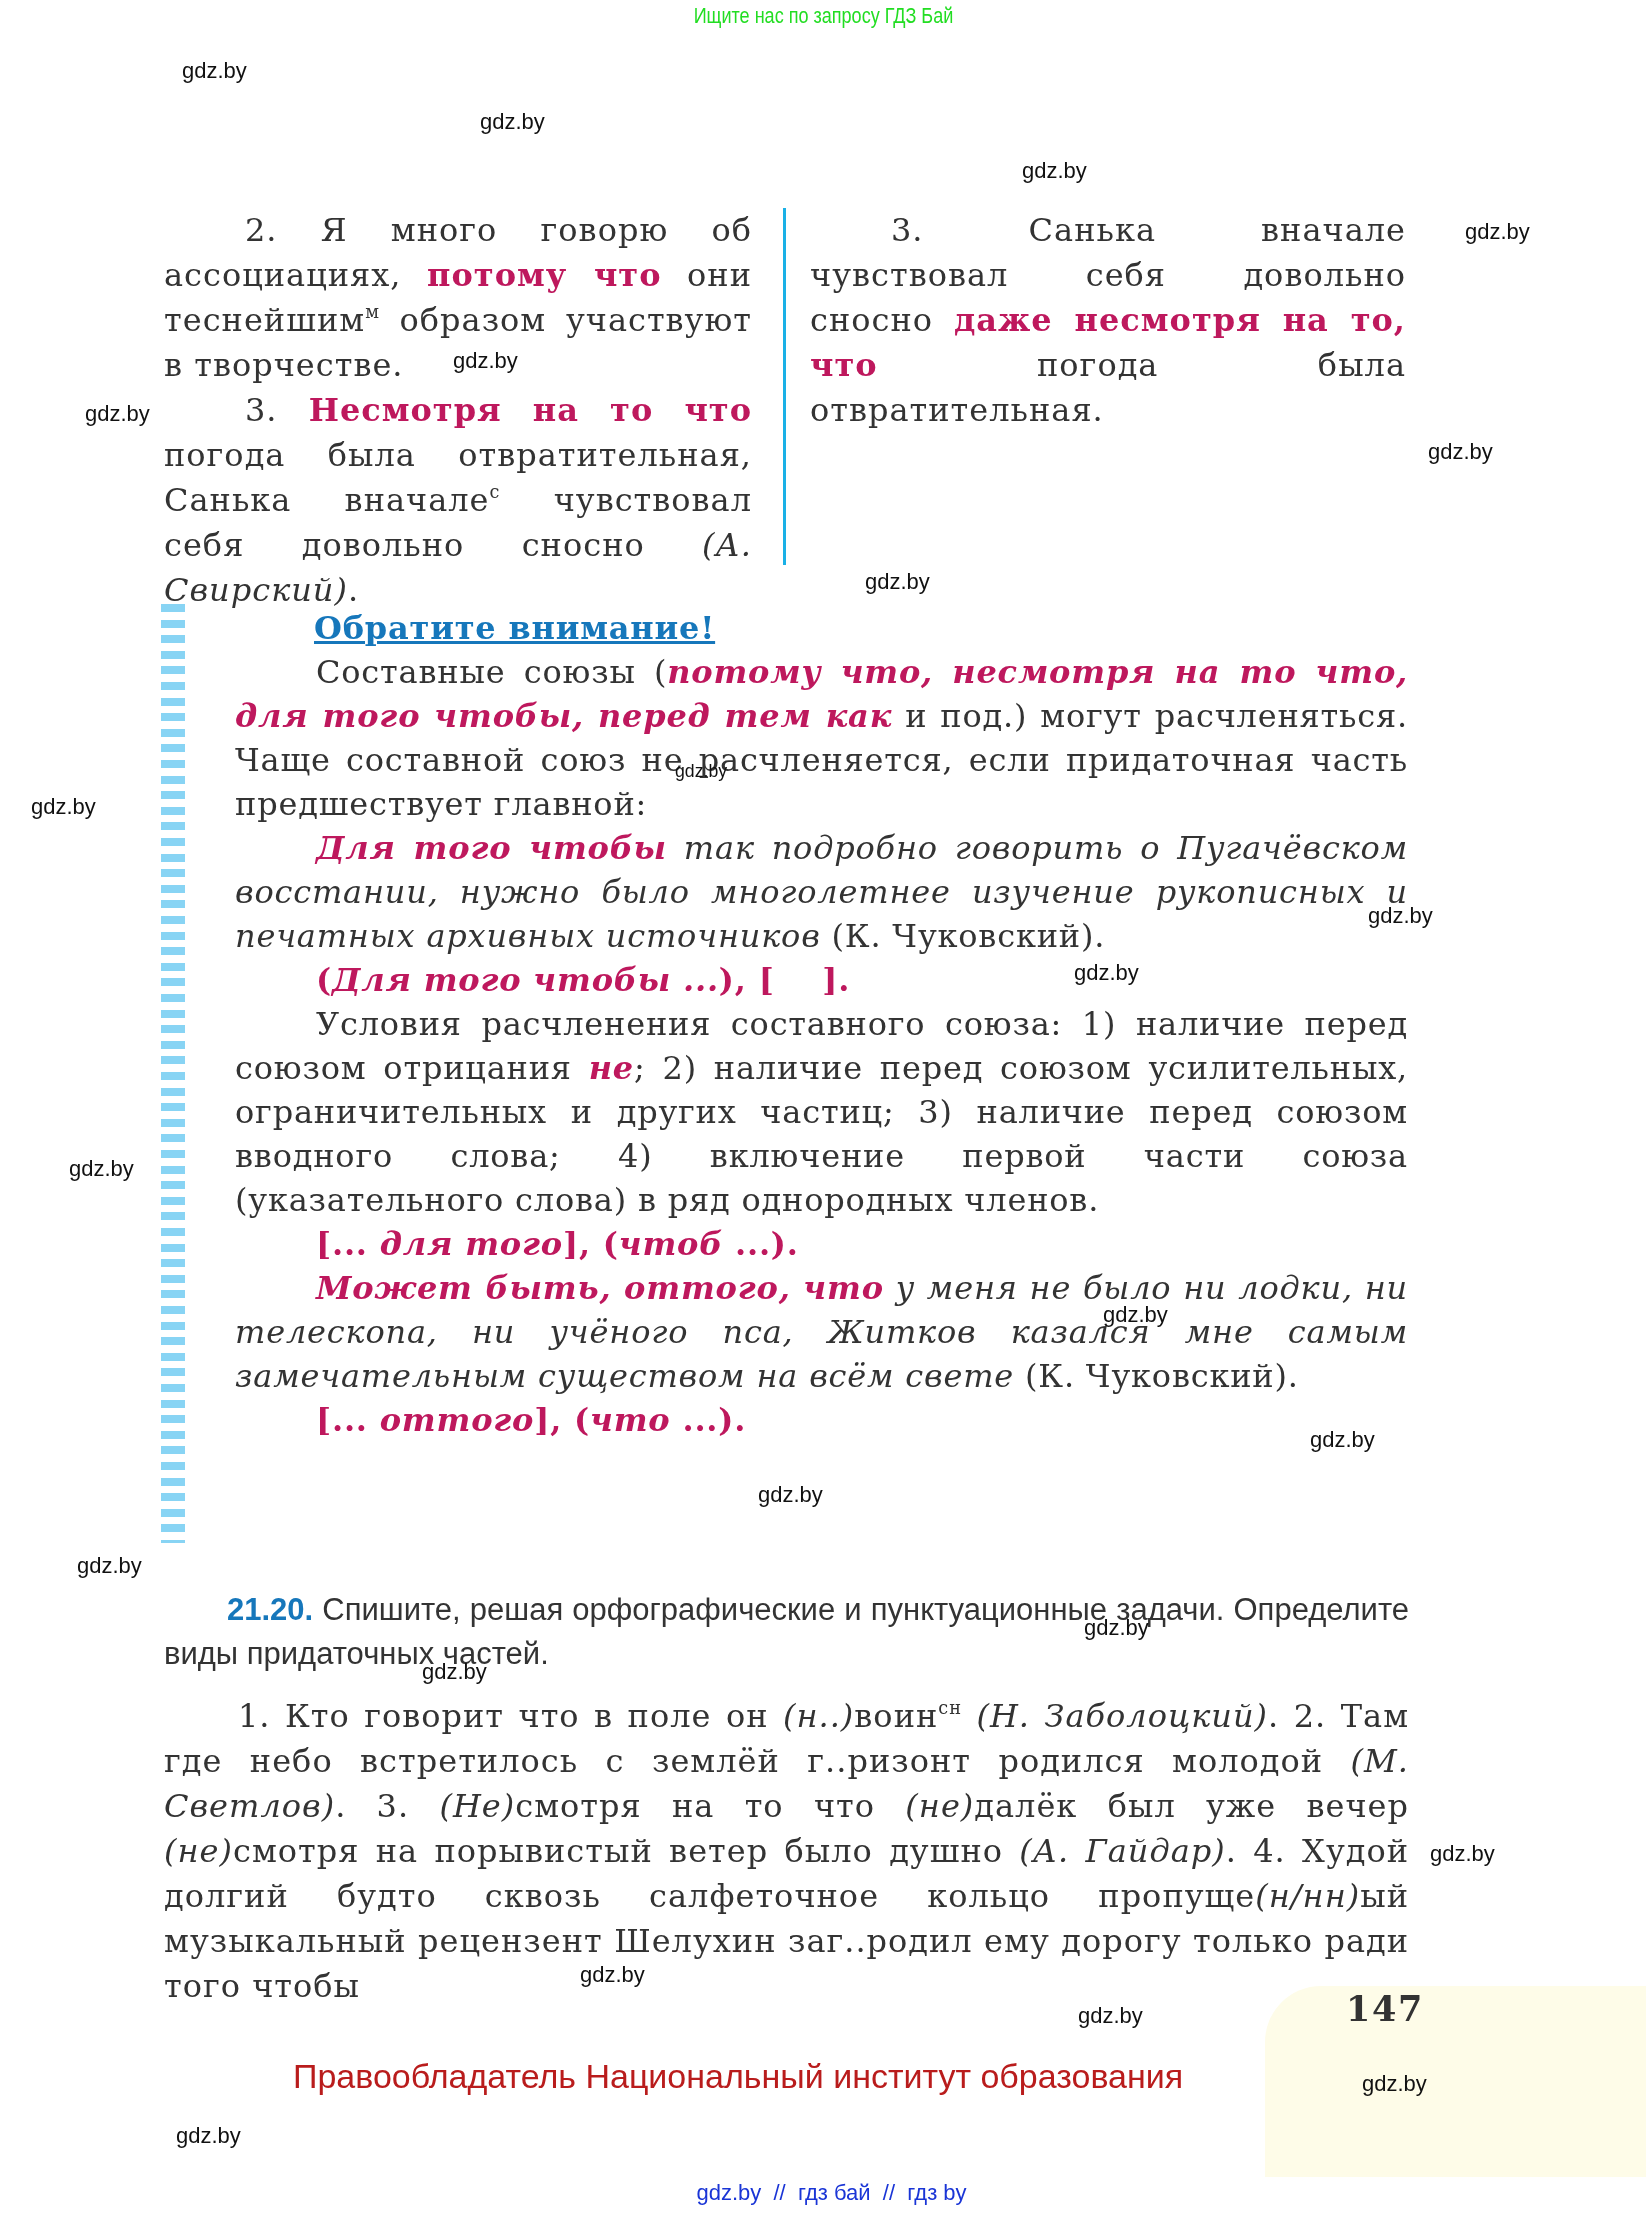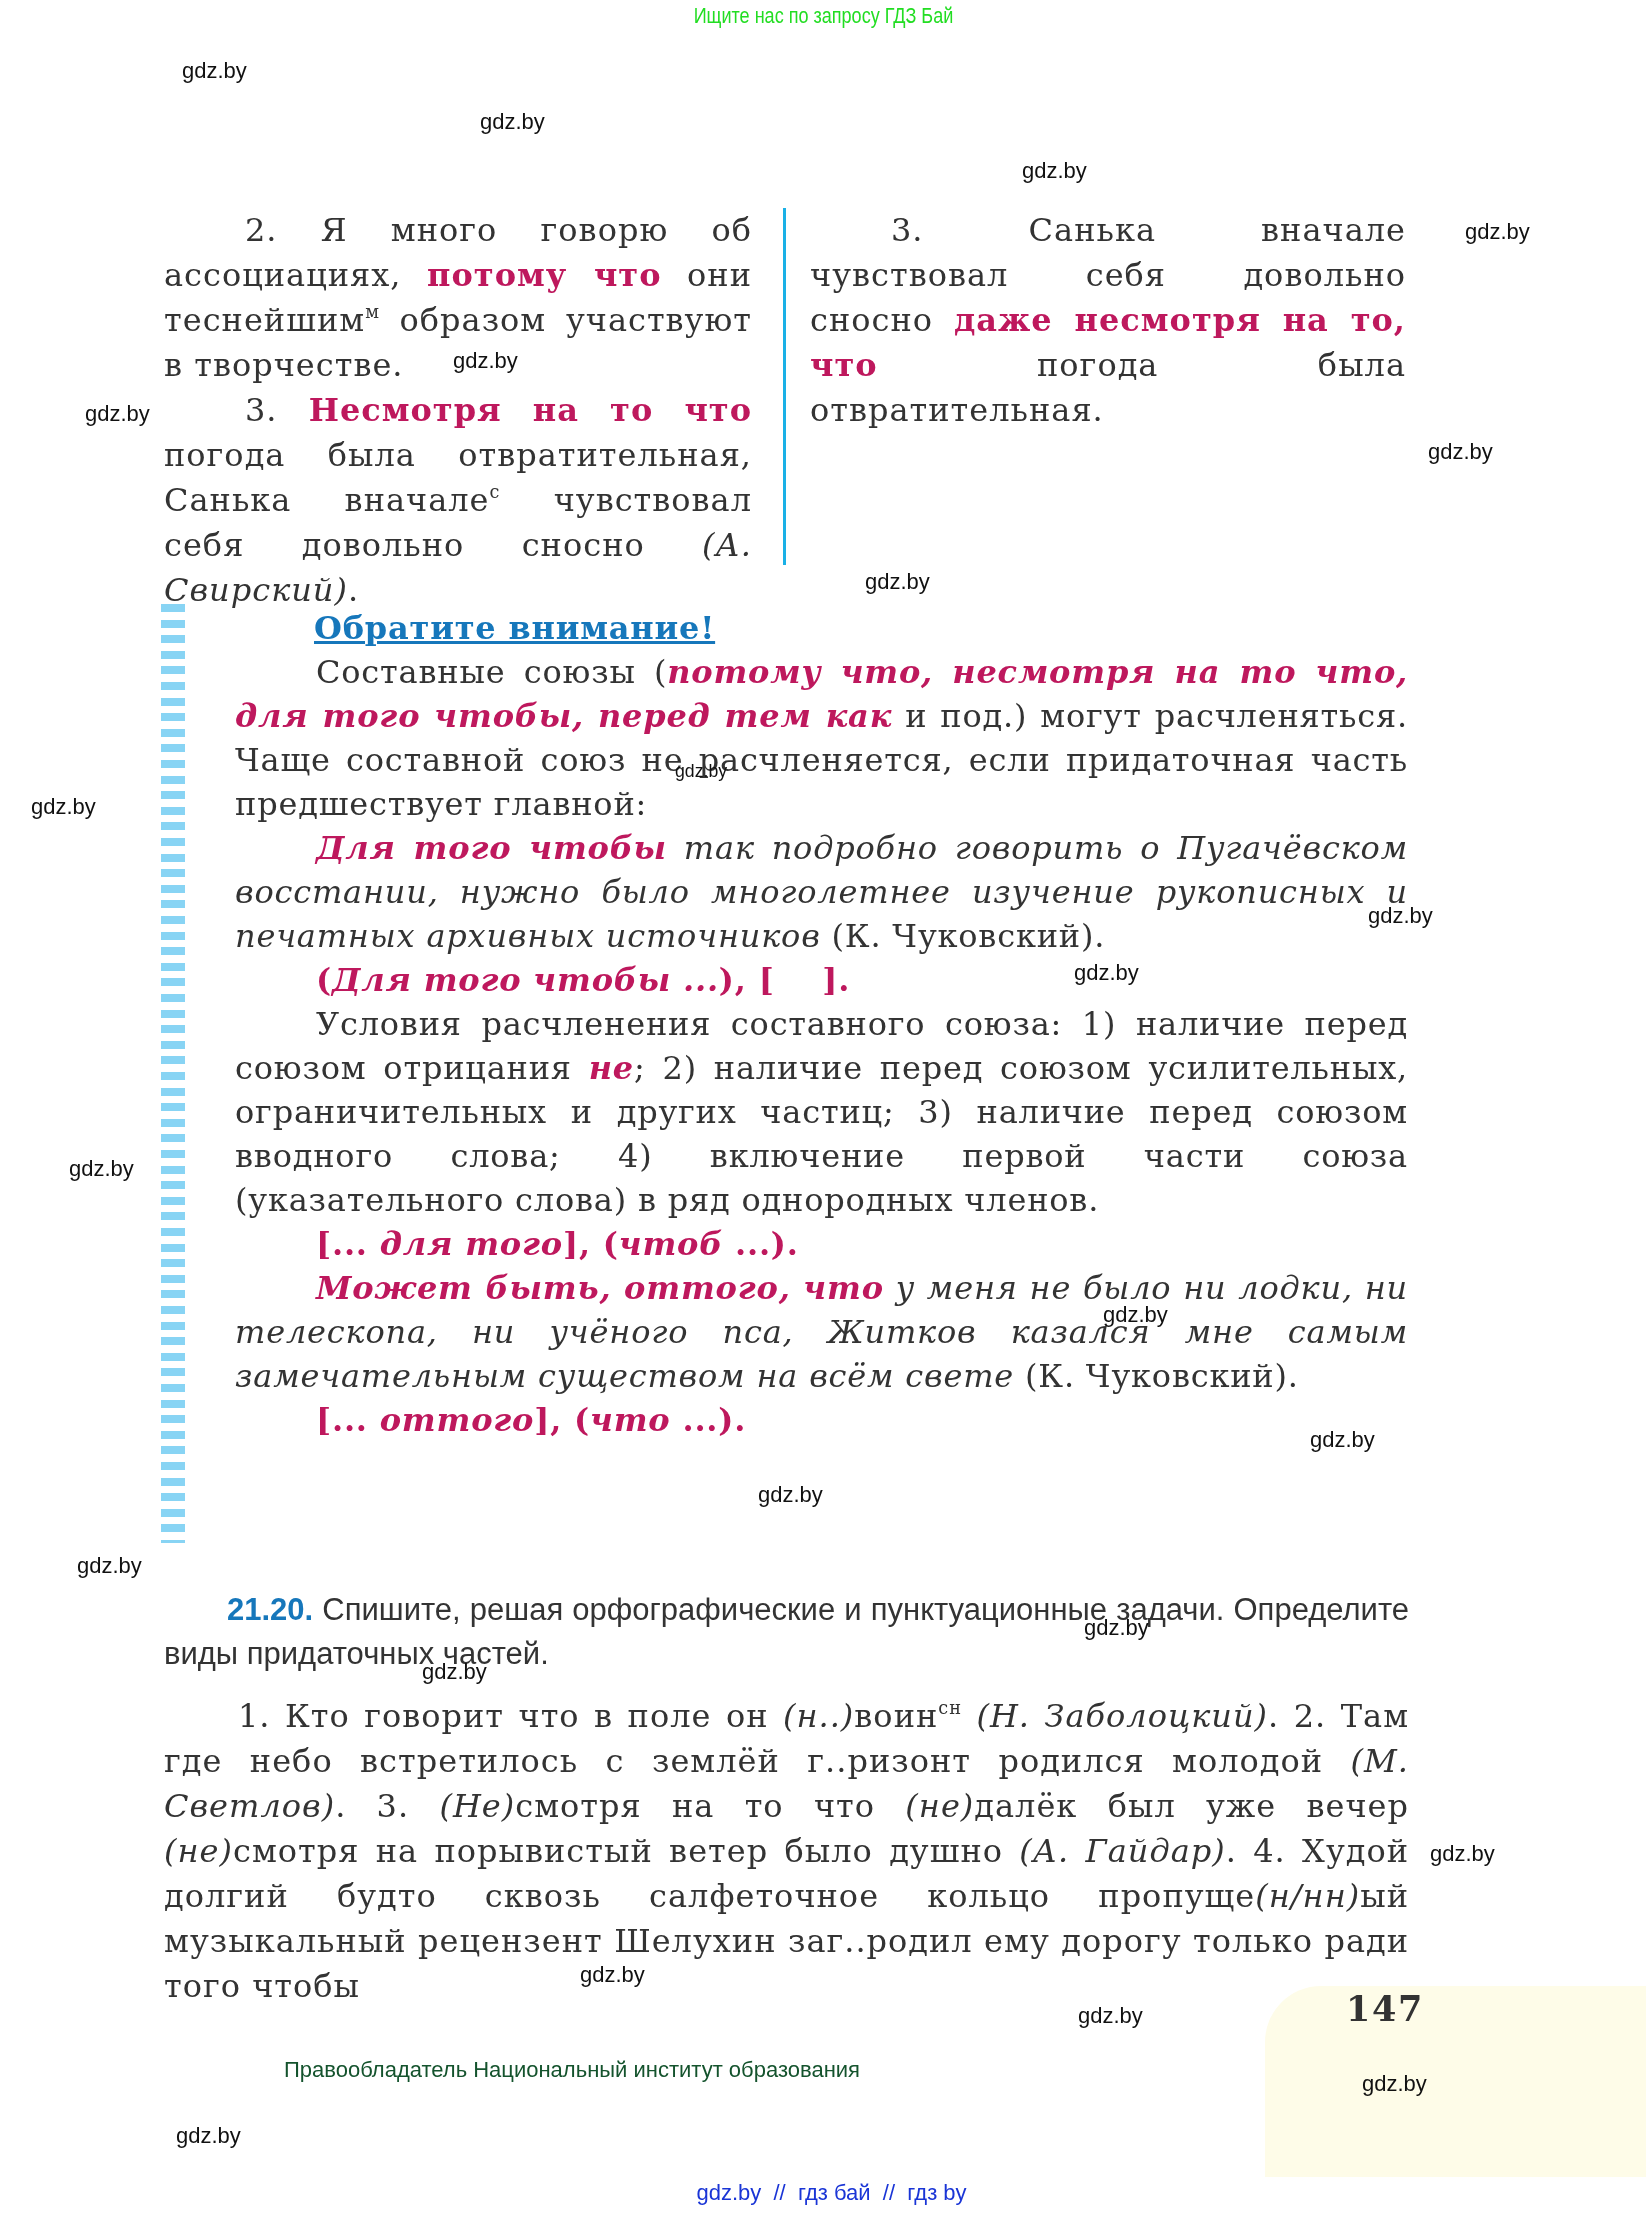--- a/index.html
+++ b/index.html
@@ -21,21 +21,21 @@
   .note { left: 235px; top: 606px; width: 1173px; font-size: 32px; line-height: 44px; letter-spacing: 0.8px; text-align: justify; }
   .note p { margin: 0; }
   .note-title { color: #1677bb; font-weight: bold; font-size: 32px; text-indent: 79px; text-decoration: underline; }
   .task { left: 164px; top: 1588px; width: 1245px; font-family: "Liberation Sans", sans-serif; font-size: 31px;
           line-height: 44px; text-align: justify; color: #333; }
   .task-num { color: #1677bb; font-weight: bold; }
   .exercise { left: 164px; top: 1694px; width: 1245px; font-size: 32px; line-height: 45px; letter-spacing: 1px; text-align: justify; }
   .exercise p { margin: 0; text-indent: 74px; }
   .page-tab { left: 1265px; top: 1986px; width: 381px; height: 191px; background: #fefce8; border-top-left-radius: 56px; }
   .page-num { left: 1346px; top: 1988px; font-size: 35px; font-weight: bold; color: #333; letter-spacing: 1.6px; }
-  .rights { left: 284px; top: 2057px; font-family: "Liberation Sans", sans-serif; font-size: 22px; color: #14532d; }
+  .rights { left: 293px; top: 2057px; font-family: "Liberation Sans", sans-serif; font-size: 34px; color: #b91c1c; }
   .footer-links { left: 8px; width: 1647px; top: 2180px; text-align: center; font-family: "Liberation Sans", sans-serif;
                   font-size: 22px; color: #1a35d6; }
 </style>
 </head>
 <body>
 
 <div class="abs top-banner">Ищите нас по запросу ГДЗ Бай</div>
 
 <div class="abs col" style="left:164px; top:208px; width:588px;">
   <p class="ind"><span>2.</span><span> Я много говорю об ассоциациях, </span><b>потому что</b><span> они теснейшим</span><sup>м</sup><span> образом участвуют в творчестве.</span></p>

